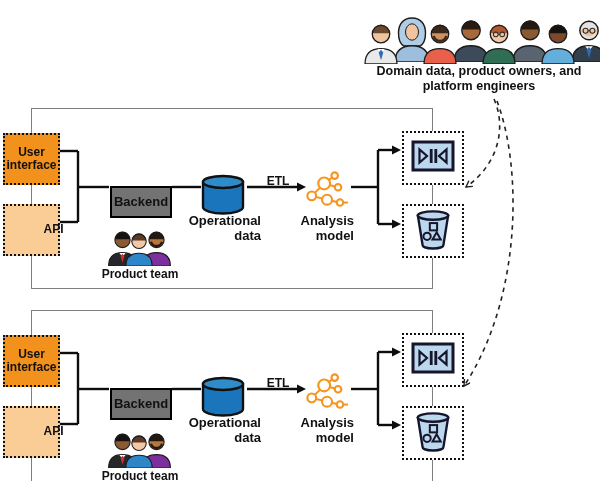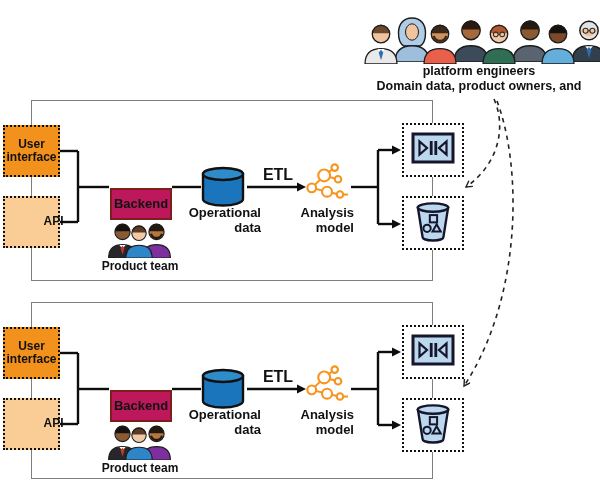--- a/index.html
+++ b/index.html
@@ -1,29 +1,29 @@
 <!DOCTYPE html>
 <html><head>
 <meta charset="utf-8">
 <style>
   html,body{margin:0;padding:0;background:#ffffff;}
   .canvas{
     position:relative;width:600px;height:481px;background:#ffffff;overflow:hidden;
     font-family:"Liberation Sans",sans-serif;color:#111;
   }
   .overlay{position:absolute;left:0;top:0;width:600px;height:481px;z-index:2;pointer-events:none;}
-  .row{position:absolute;left:0;width:600px;z-index:1;}
+  .row{position:absolute;left:0;width:600px;z-index:1;margin-top:8px;}
   .outer-rect{position:absolute;border:1.5px solid #7f7f7f;background:transparent;z-index:1;}
   .box{position:absolute;box-sizing:border-box;display:flex;align-items:center;justify-content:center;
        text-align:center;font-weight:700;font-size:12px;line-height:1.12;z-index:3;}
   .ui-box{left:3px;top:25px;width:57px;height:52px;border:2px dotted #111;background:#F2911C;}
   .api-box{left:3px;top:96px;width:57px;height:52px;border:2px dotted #111;background:#FACD96;padding-left:44px;}
-  .backend-box{left:110px;top:88px;width:62px;height:32px;border:2px solid #7f1d1d;background:#be185d;font-size:13px;z-index:3;}
+  .backend-box{left:110px;top:78px;width:62px;height:32px;border:2px solid #000000;background:#737373;font-size:13px;z-index:3;}
   .cylinder{position:absolute;left:200px;top:66px;width:46px;height:42px;z-index:3;}
-  .etl-label{position:absolute;left:254px;top:66px;width:48px;text-align:center;font-weight:700;font-size:16px;z-index:3;}
+  .etl-label{position:absolute;left:254px;top:66px;width:48px;text-align:center;font-weight:700;font-size:12px;z-index:3;}
   .node-label{position:absolute;text-align:right;font-weight:700;font-size:13px;line-height:1.12;z-index:3;}
   .op-label{left:185px;top:106px;width:76px;}
   .an-label{left:292px;top:106px;width:62px;}
   .analysis-icon{position:absolute;left:306px;top:63px;width:44px;height:44px;z-index:3;}
   .dotted-box{position:absolute;left:402px;width:62px;height:54px;border:2px dotted #111;background:#ffffff;
               box-sizing:border-box;display:flex;align-items:center;justify-content:center;z-index:3;}
   .dotted-box.slot-a{top:23px;}
   .dotted-box.slot-b{top:96px;}
   .people{position:absolute;z-index:3;}
   .people .person{position:absolute;}
@@ -163,22 +163,22 @@
             <circle cx="23.4" cy="14.8" r="2.5"></circle>
             <path d="M19.1,14.8 L20.9,14.8"></path>
           </g>
           <path d="M3.2,46 C3.2,33.5 11,29.8 20,29.8 C29,29.8 36.8,33.5 36.8,46 Z" fill="#32404E" stroke="#1c1c1c" stroke-width="1.4"></path>
           <path d="M16.2,30.2 L20,34.8 L23.8,30.2 Z" fill="#ffffff"></path>
           <path d="M20,31 L22.4,33.8 L20,42 L17.6,33.8 Z" fill="#2E6DB4"></path>
         </svg>
       </span>
     </div>
   <div class="stakeholder-caption">
+    <div>Domain data, product owners, and</div>
     <div>platform engineers</div>
-    <div>Domain data, product owners, and</div>
   </div>
 
   <div class="row" style="top:100px;height:181px;">
     <div class="outer-rect" style="left:31px;top:0;width:400px;height:179px;"></div>
     <div class="box ui-box">
       <span>User interface</span>
     </div>
     <div class="box api-box">
       <span>API</span>
     </div>

